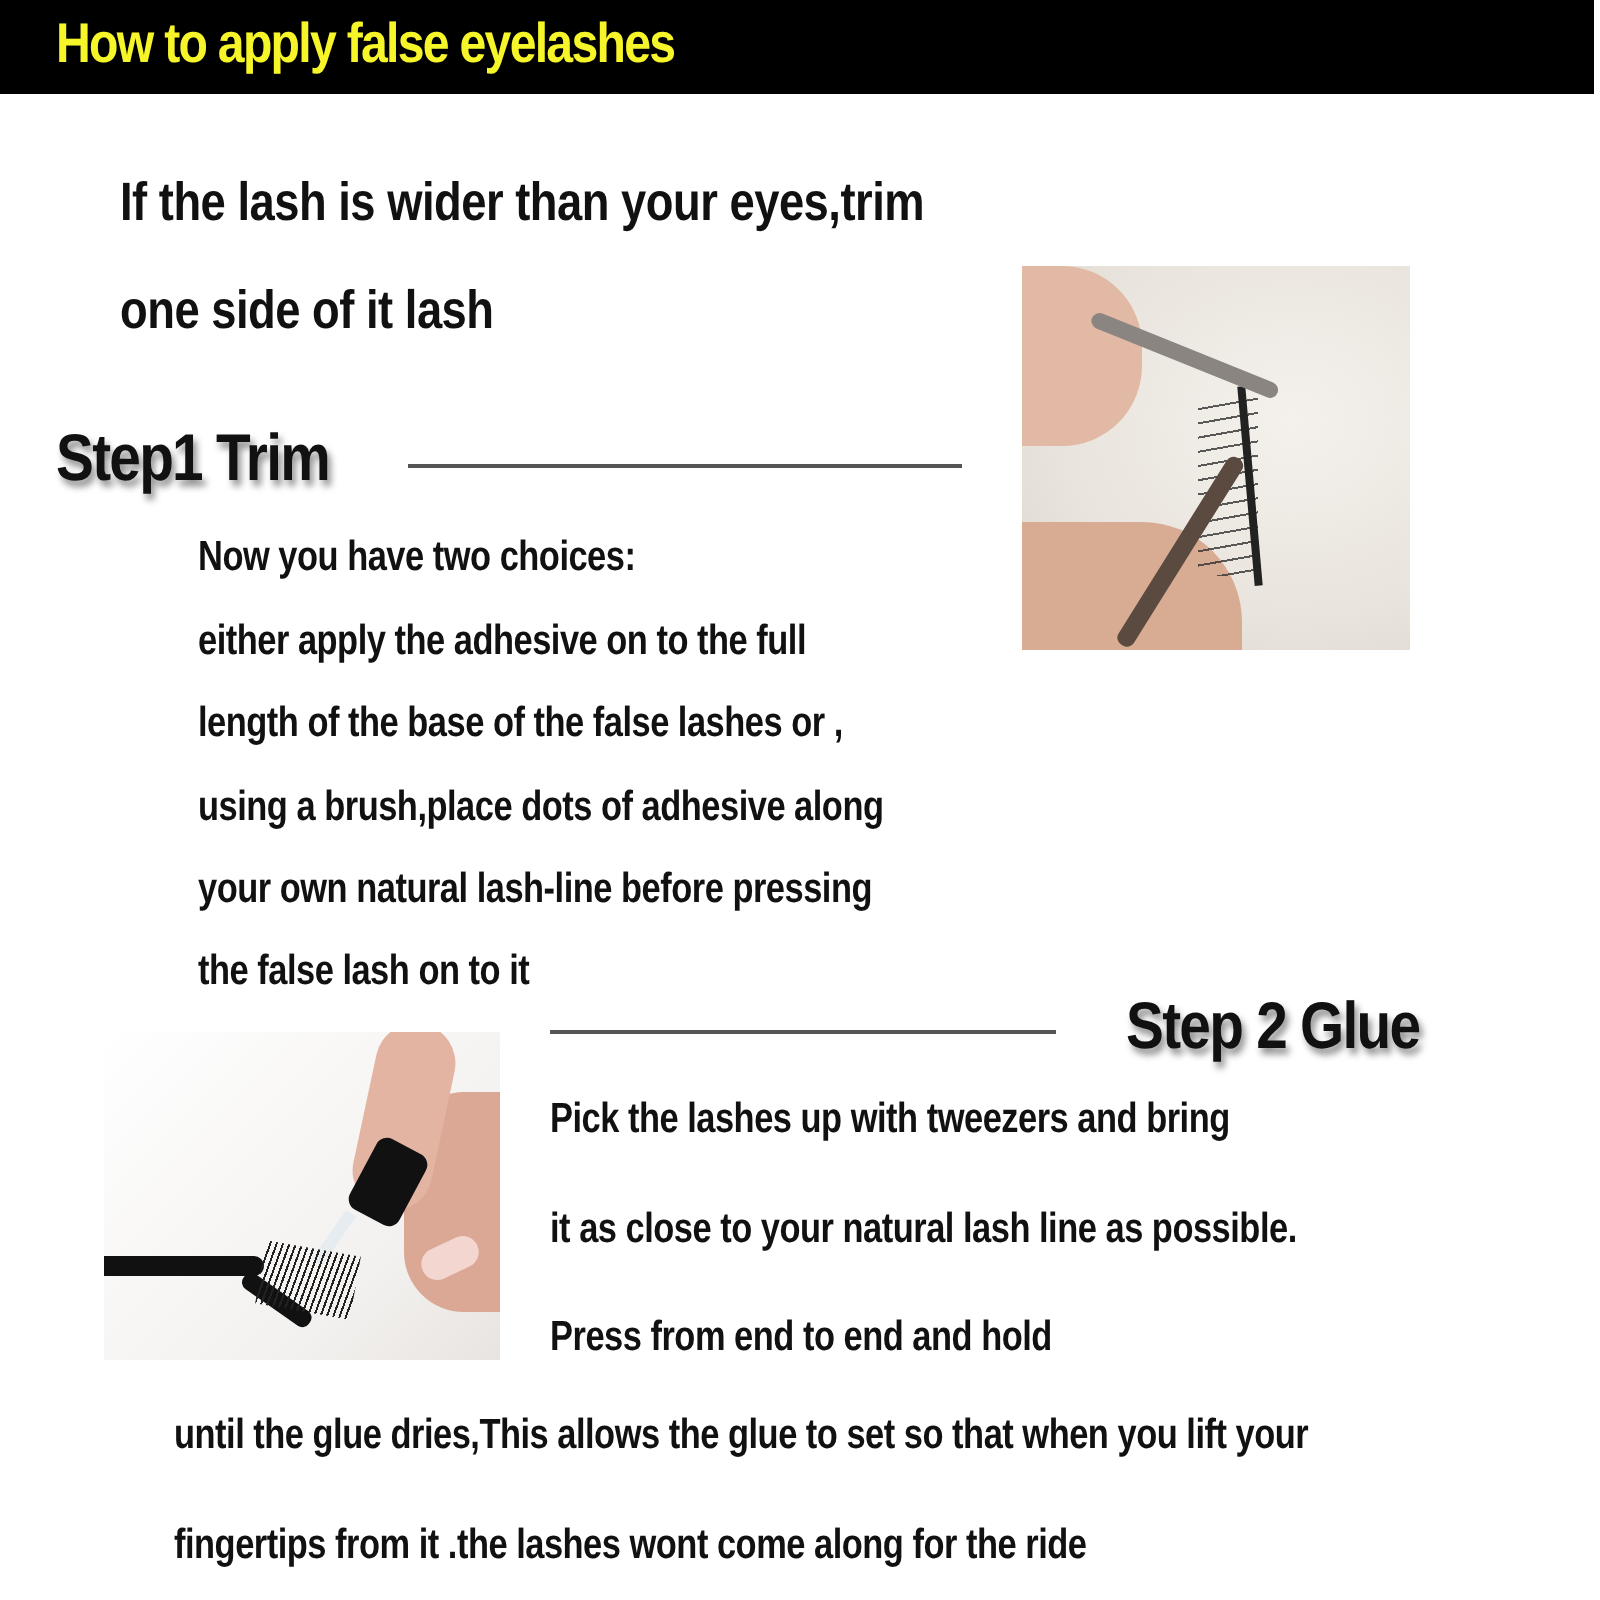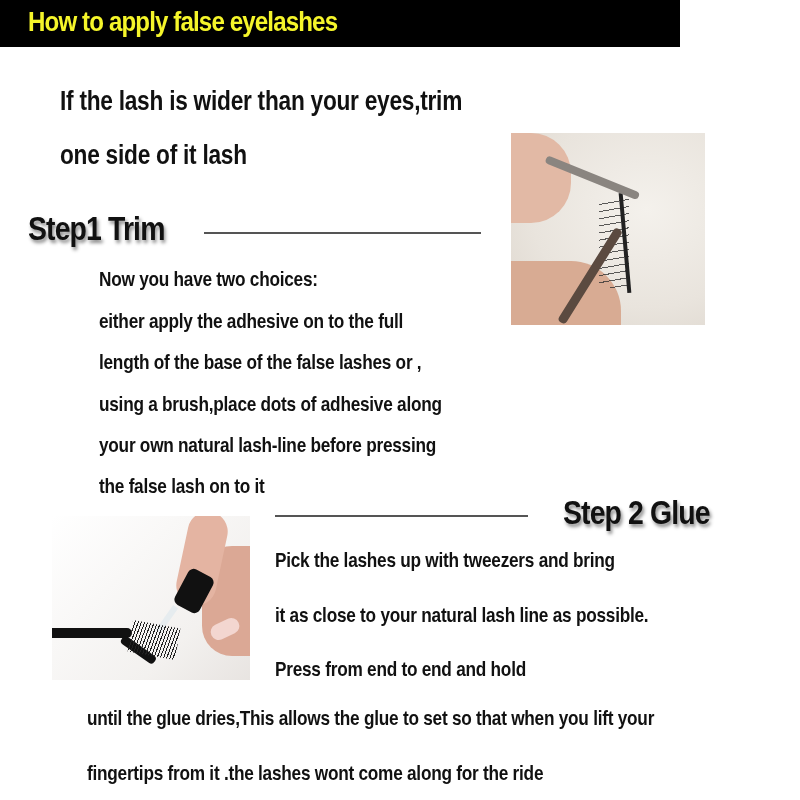--- a/index.html
+++ b/index.html
@@ -3,21 +3,21 @@
   <meta charset="utf-8">
   <style>
     html, body { margin: 0; padding: 0; }
     body {
       width: 800px; height: 800px; position: relative; overflow: hidden;
       background: #ffffff;
       font-family: "Liberation Sans", "DejaVu Sans", sans-serif;
       color: #111;
     }
     .header-bar {
-      position: absolute; left: 0; top: 0; width: 680px; height: 47px;
+      position: absolute; left: 0; top: 0; width: 797px; height: 47px;
       background: #000;
     }
     .header-title {
       position: absolute; left: 28px; top: 6px;
       font-family: "Liberation Sans", sans-serif; font-weight: bold;
       font-size: 28px; letter-spacing: -1px; color: #f5f52a;
       transform: scaleX(0.86); transform-origin: left top;
       white-space: nowrap;
     }
     .txt { position: absolute; white-space: nowrap; font-weight: bold; transform-origin: left top; }

